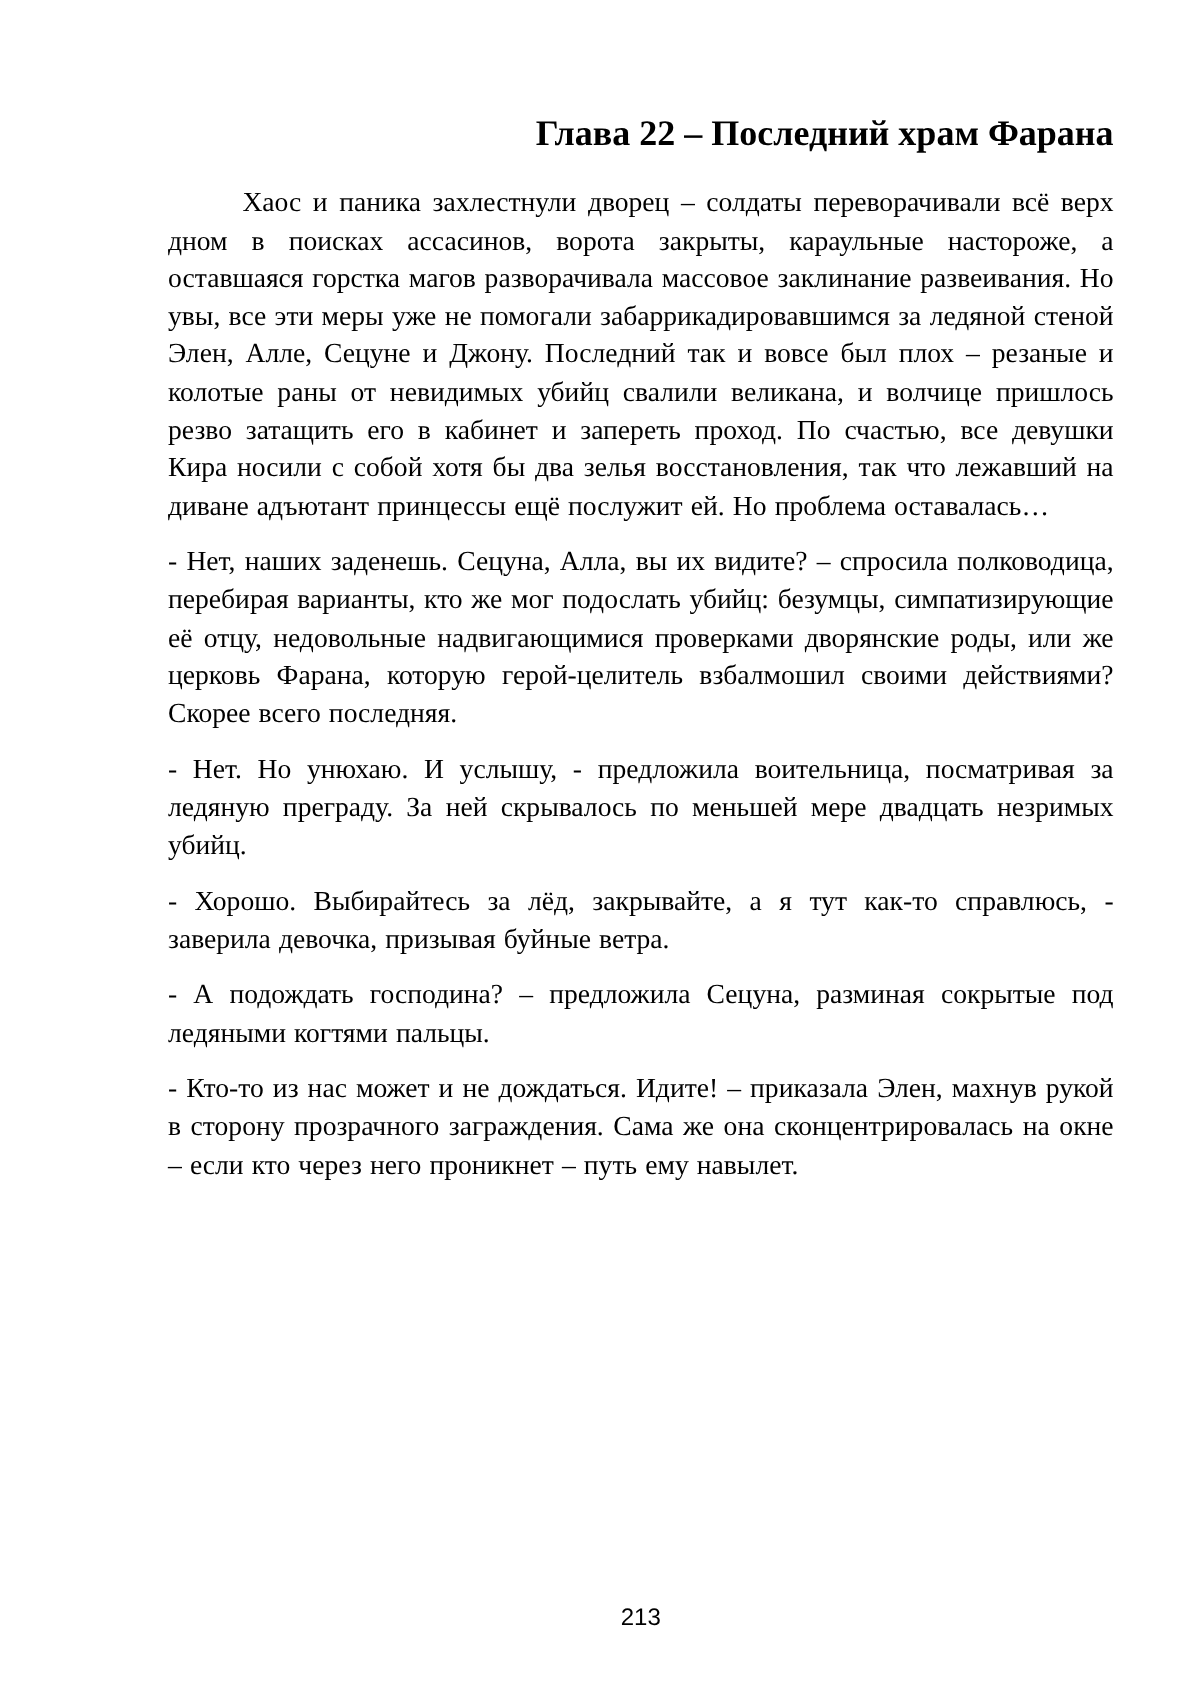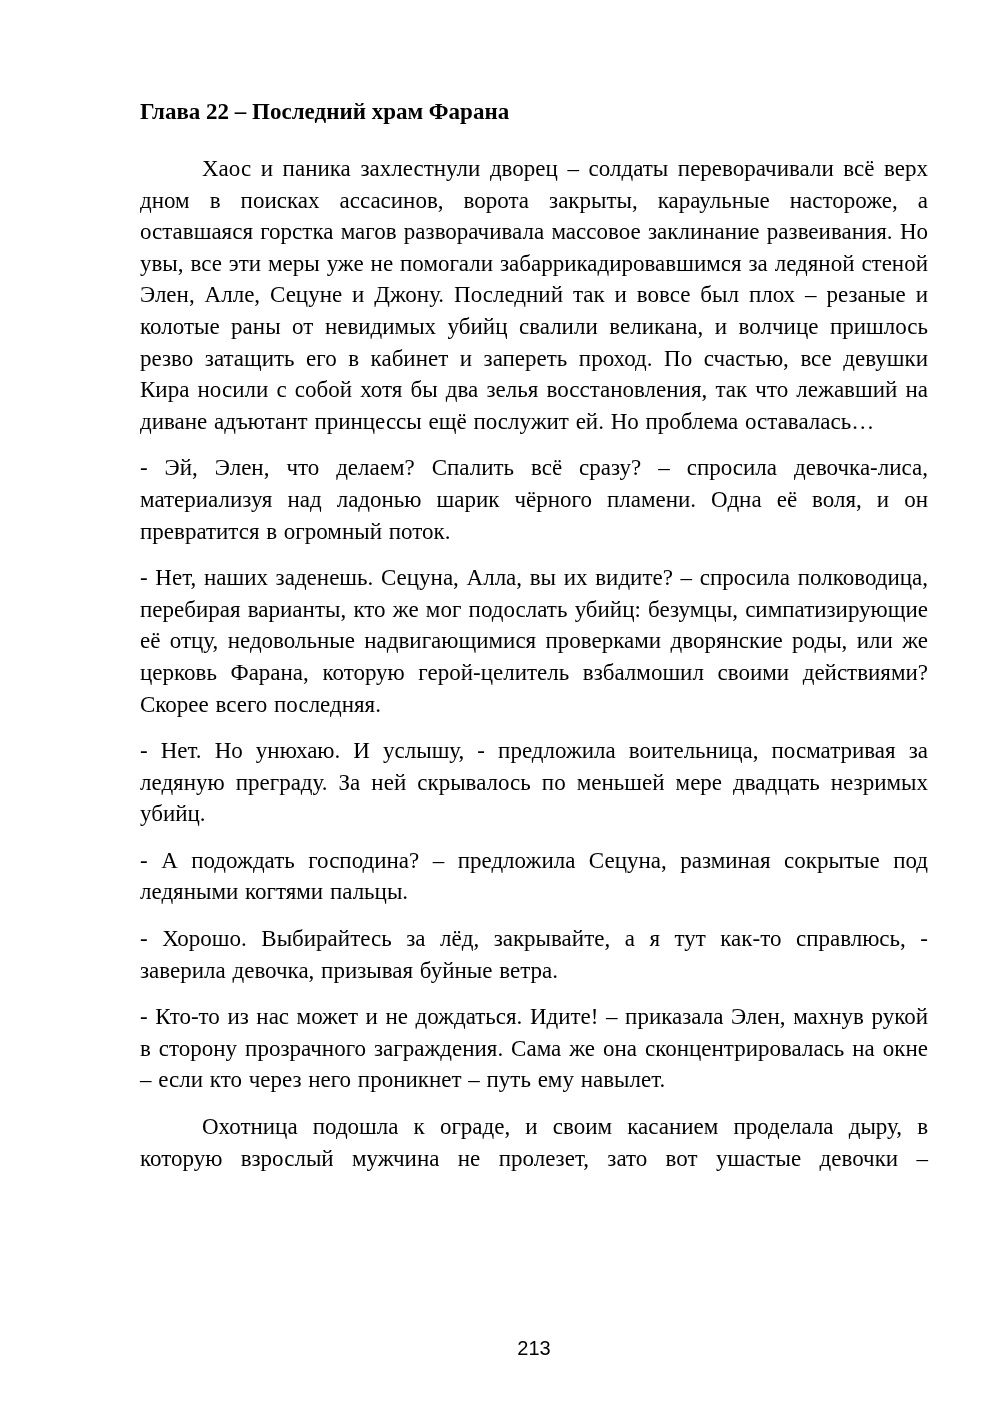--- a/index.html
+++ b/index.html
@@ -17,24 +17,24 @@
     font-family: "Liberation Serif", serif;
   }
   .content {
     position: absolute;
     left: 140px;
     top: 97px;
     width: 788px;
   }
   .chapter-title {
     font-family: "Liberation Serif", serif;
-    font-size: 23px;
+    font-size: 30px;
     font-weight: bold;
     line-height: 29px;
-    text-align: left;
+    text-align: right;
     margin: 0 0 27px 0;
   }
   .para {
     font-family: "Liberation Serif", serif;
     font-size: 23px;
     line-height: 31.6px;
     text-align: justify;
     margin: 0 0 15px 0;
     word-spacing: 1px;
   }
@@ -56,23 +56,21 @@
   }
 </style>
 </head>
 <body>
 
 <div class="page">
   <div class="content">
     <h1 class="chapter-title">Глава 22 – Последний храм Фарана</h1>
     <div>
         <p class="para indent">Хаос и паника захлестнули дворец – солдаты переворачивали всё верх дном в поисках ассасинов, ворота закрыты, караульные настороже, а оставшаяся горстка магов разворачивала массовое заклинание развеивания. Но увы, все эти меры уже не помогали забаррикадировавшимся за ледяной стеной Элен, Алле, Сецуне и Джону. Последний так и вовсе был плох – резаные и колотые раны от невидимых убийц свалили великана, и волчице пришлось резво затащить его в кабинет и запереть проход. По счастью, все девушки Кира носили с собой хотя бы два зелья восстановления, так что лежавший на диване адъютант принцессы ещё послужит ей. Но проблема оставалась…</p>
-        <p class="para">- Эй, Элен, что делаем? Спалить всё сразу? – спросила девочка-лиса, материализуя над ладонью шарик чёрного пламени. Одна её воля, и он превратится в огромный поток.</p>
         <p class="para">- Нет, наших заденешь. Сецуна, Алла, вы их видите? – спросила полководица, перебирая варианты, кто же мог подослать убийц: безумцы, симпатизирующие её отцу, недовольные надвигающимися проверками дворянские роды, или же церковь Фарана, которую герой-целитель взбалмошил своими действиями? Скорее всего последняя.</p>
         <p class="para">- Нет. Но унюхаю. И услышу, - предложила воительница, посматривая за ледяную преграду. За ней скрывалось по меньшей мере двадцать незримых убийц.</p>
+        <p class="para">- Хорошо. Выбирайтесь за лёд, закрывайте, а я тут как-то справлюсь, - заверила девочка, призывая буйные ветра.</p>
         <p class="para">- А подождать господина? – предложила Сецуна, разминая сокрытые под ледяными когтями пальцы.</p>
-        <p class="para">- Хорошо. Выбирайтесь за лёд, закрывайте, а я тут как-то справлюсь, - заверила девочка, призывая буйные ветра.</p>
         <p class="para">- Кто-то из нас может и не дождаться. Идите! – приказала Элен, махнув рукой в сторону прозрачного заграждения. Сама же она сконцентрировалась на окне – если кто через него проникнет – путь ему навылет.</p>
-        <p class="para indent justify-last">Охотница подошла к ограде, и своим касанием проделала дыру, в которую взрослый мужчина не пролезет, зато вот ушастые девочки –</p>
       </div>
   </div>
   <div class="page-number">213</div>
 </div>
 
 </body></html>

